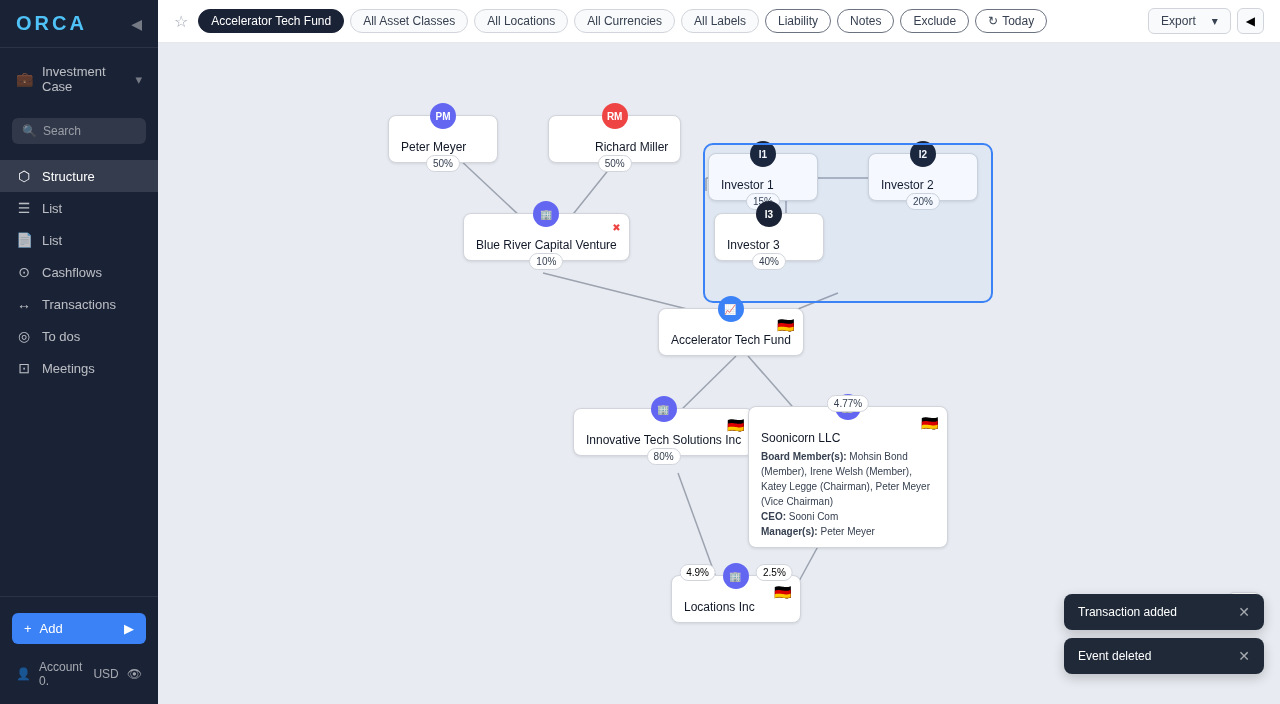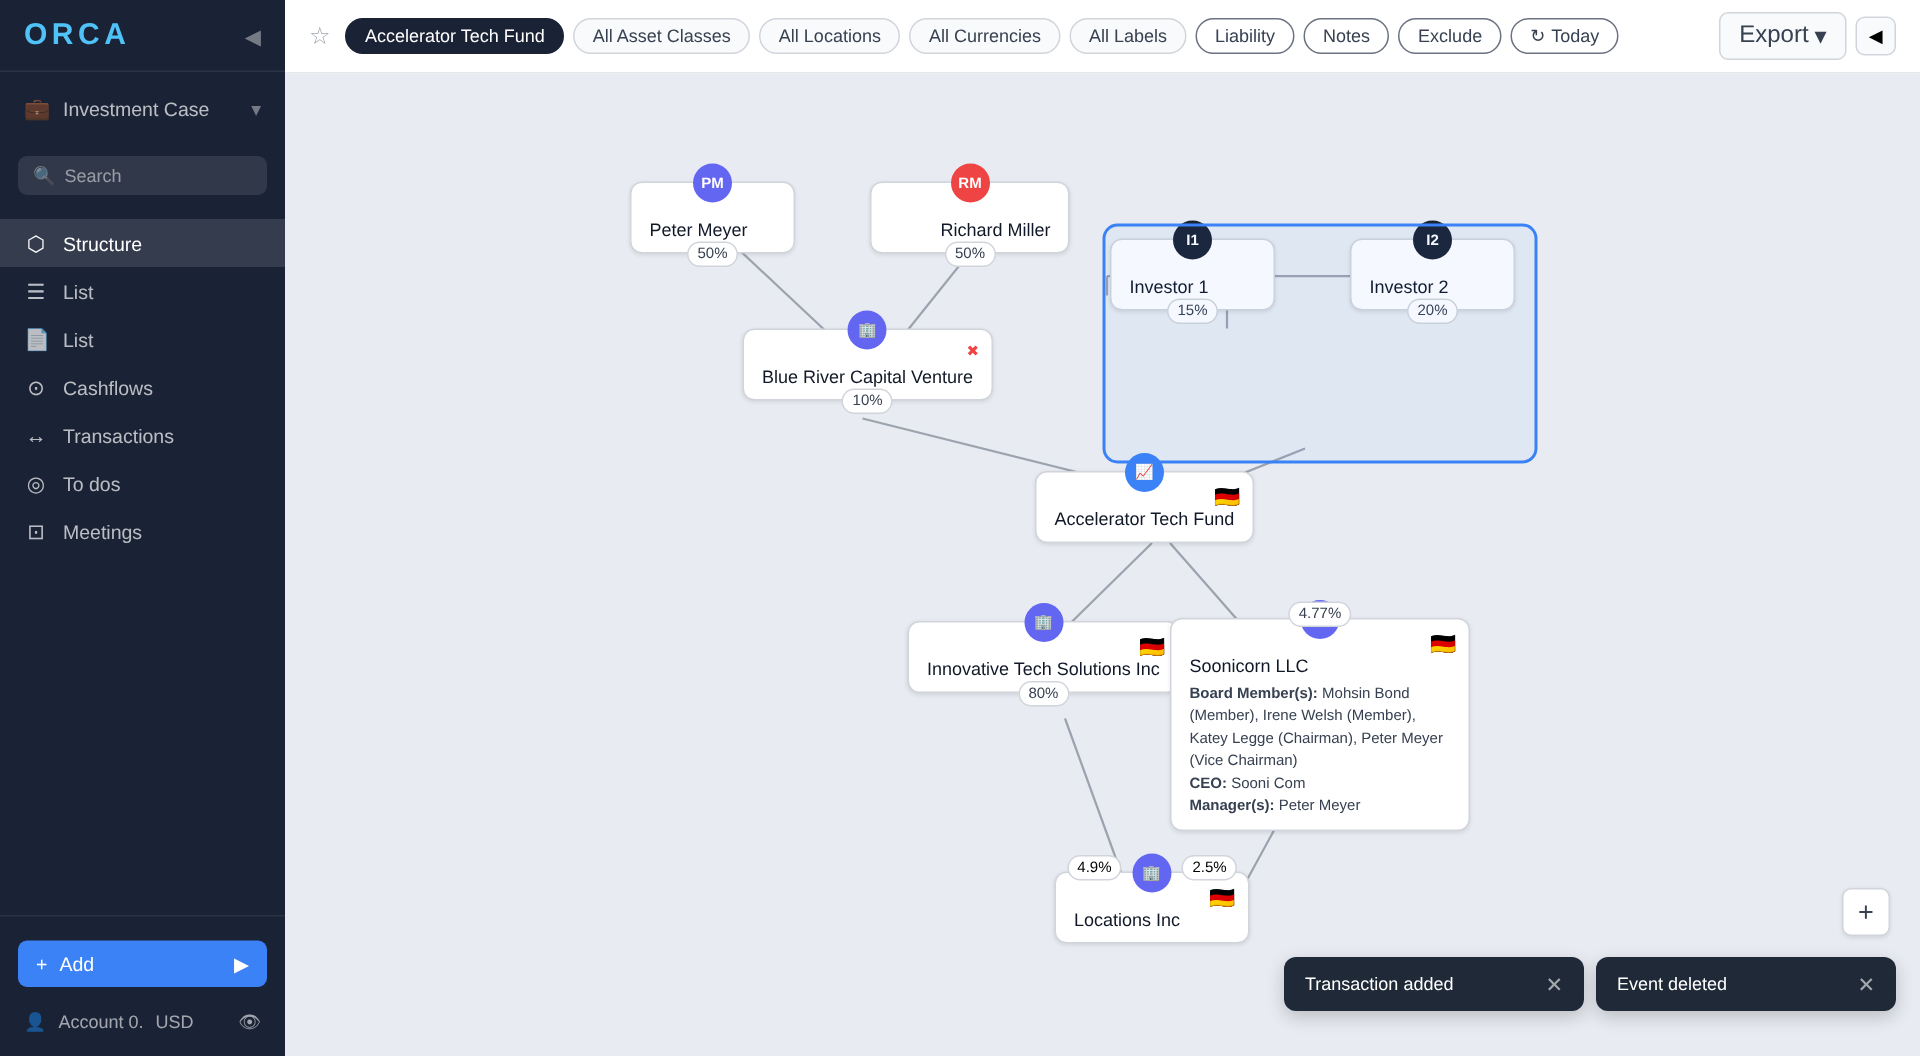--- a/index.html
+++ b/index.html
@@ -1,20 +1,20 @@
 <!DOCTYPE html>
 <html><head>
   <meta charset="utf-8">
   <style>
     * { box-sizing: border-box; margin: 0; padding: 0; }
     body { font-family: -apple-system, BlinkMacSystemFont, 'Segoe UI', sans-serif; background: #f0f2f5; display: flex; height: 704px; overflow: hidden; font-size: 13px; }
 
     
     #sidebar {
-      width: 190px;
+      width: 158px;
       background: #1a2235;
       color: #fff;
       display: flex;
       flex-direction: column;
       height: 100%;
       flex-shrink: 0;
     }
     .sidebar-logo {
       padding: 12px 16px;
       display: flex;
@@ -133,27 +133,27 @@
     .filter-btn.outline-dark {
       background: transparent;
       border-color: #6b7280;
       color: #374151;
     }
     .toolbar-spacer { flex: 1; }
     .export-btn {
       border: 1px solid #d1d5db;
       border-radius: 6px;
       padding: 5px 12px;
-      font-size: 16px;
+      font-size: 12px;
       cursor: pointer;
       background: #f9fafb;
       color: #374151;
       display: flex;
       align-items: center;
-      gap: 4px;
+      gap: 16px;
       justify-content: space-between;
     }
     .collapse-btn {
       border: 1px solid #d1d5db;
       border-radius: 6px;
       padding: 5px 8px;
       font-size: 12px;
       cursor: pointer;
       background: #f9fafb;
     }
@@ -273,21 +273,21 @@
       box-shadow: 0 1px 3px rgba(0,0,0,0.1);
       color: #374151;
     }
 
     
     .toast-container {
       position: absolute;
       bottom: 30px;
       right: 16px;
       display: flex;
-      flex-direction: row;
+      flex-direction: column;
       gap: 8px;
     }
     .toast {
       background: #1f2937;
       color: #fff;
       border-radius: 8px;
       padding: 10px 14px;
       display: flex;
       align-items: center;
       justify-content: space-between;
@@ -462,20 +462,27 @@
     <div class="node" style="left:710px;top:110px;min-width:110px;padding-top:20px;">
       <div class="node-avatar avatar-i2">
         <span>I2</span>
       </div>
       <div class="node-title">Investor 2</div>
       <div class="node-percent">20%</div>
     </div>
 
     <div class="investor-group" style="left:545px;top:100px;width:290px;height:160px;"></div>
 
+    <div class="node" style="left:556px;top:170px;min-width:110px;padding-top:20px;">
+      <div class="node-avatar avatar-i3">
+        <span>I3</span>
+      </div>
+      <div class="node-title">Investor 3</div>
+      <div class="node-percent">40%</div>
+    </div>
 
 
     <div class="node" style="left:305px;top:170px;min-width:130px;padding-top:20px;">
       <div class="node-avatar avatar-biz" style="background:#6366f1;">🏢</div>
       <span style="position:absolute;top:8px;right:8px;color:#ef4444;font-size:10px;">✖</span>
       <div class="node-title">Blue River Capital Venture</div>
       <div class="node-percent">10%</div>
     </div>
 
     <div class="node" style="left:500px;top:265px;min-width:140px;padding-top:20px;">

